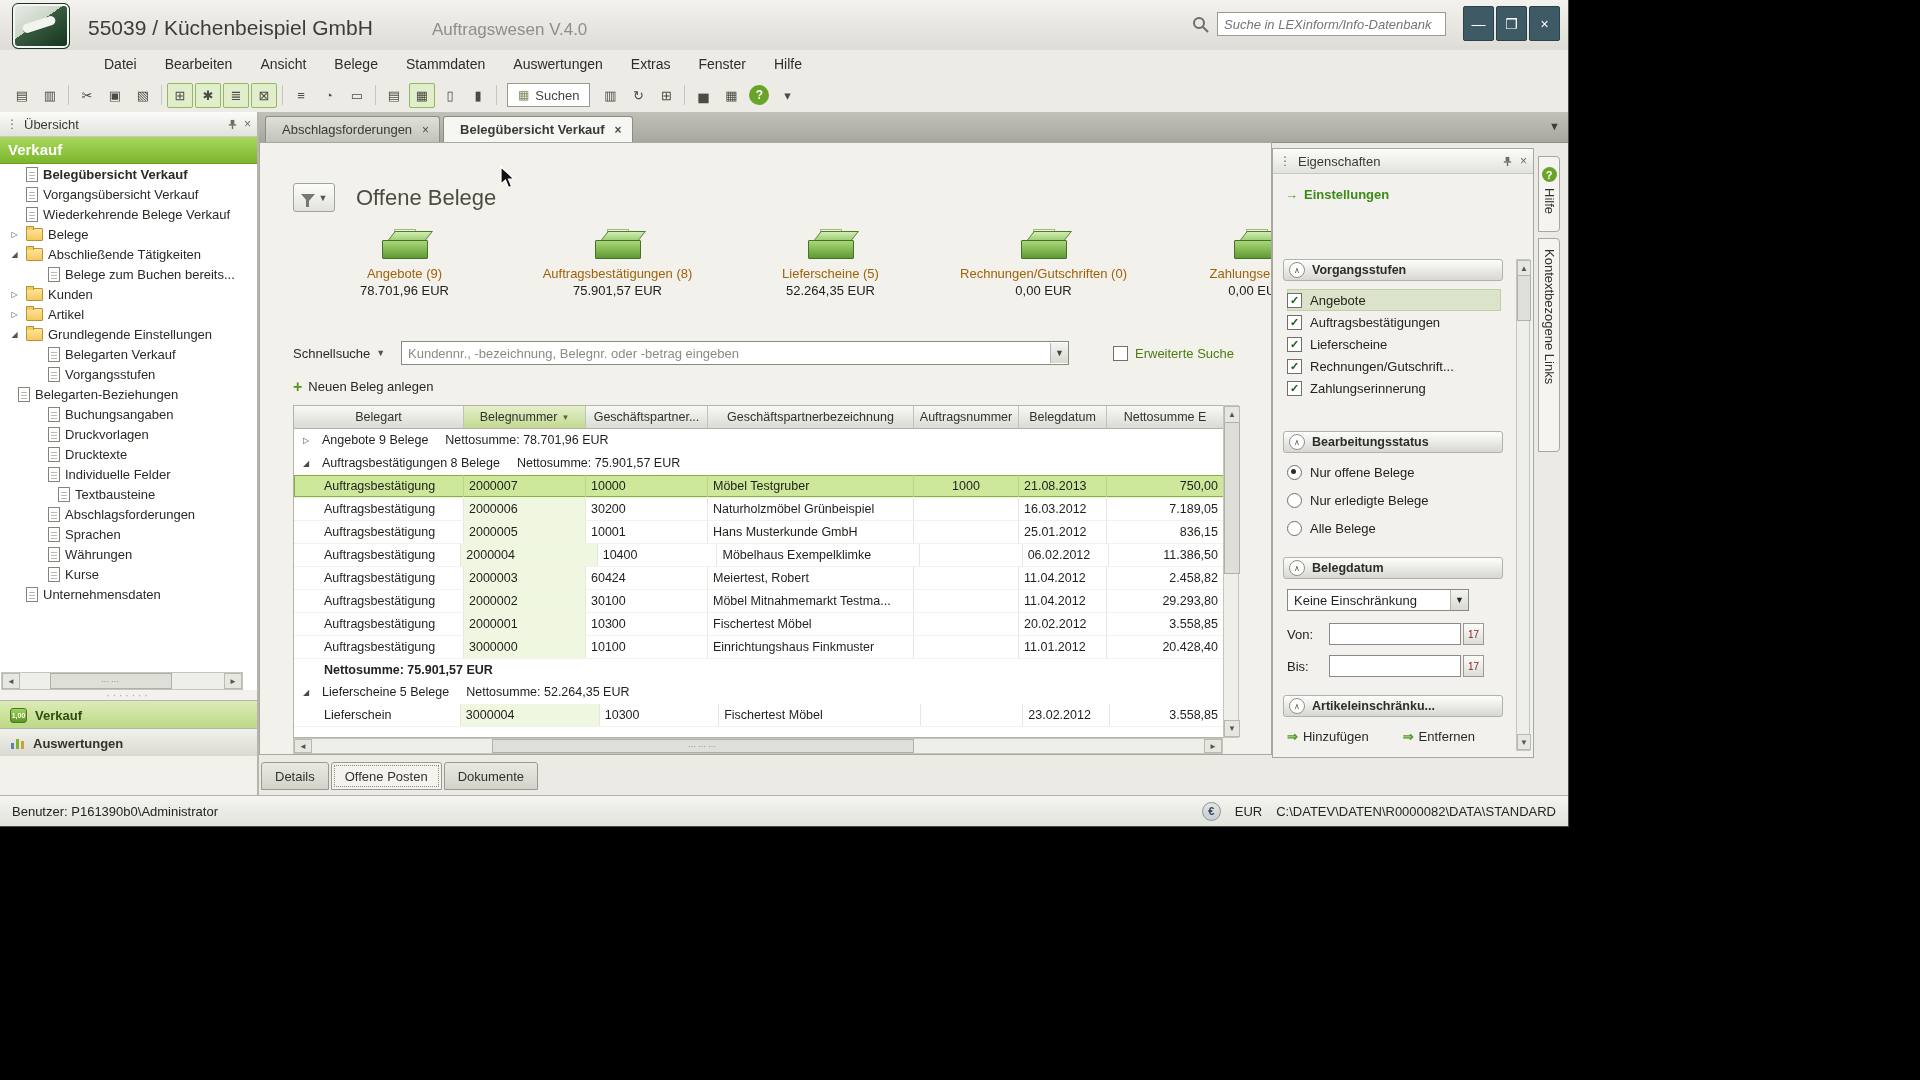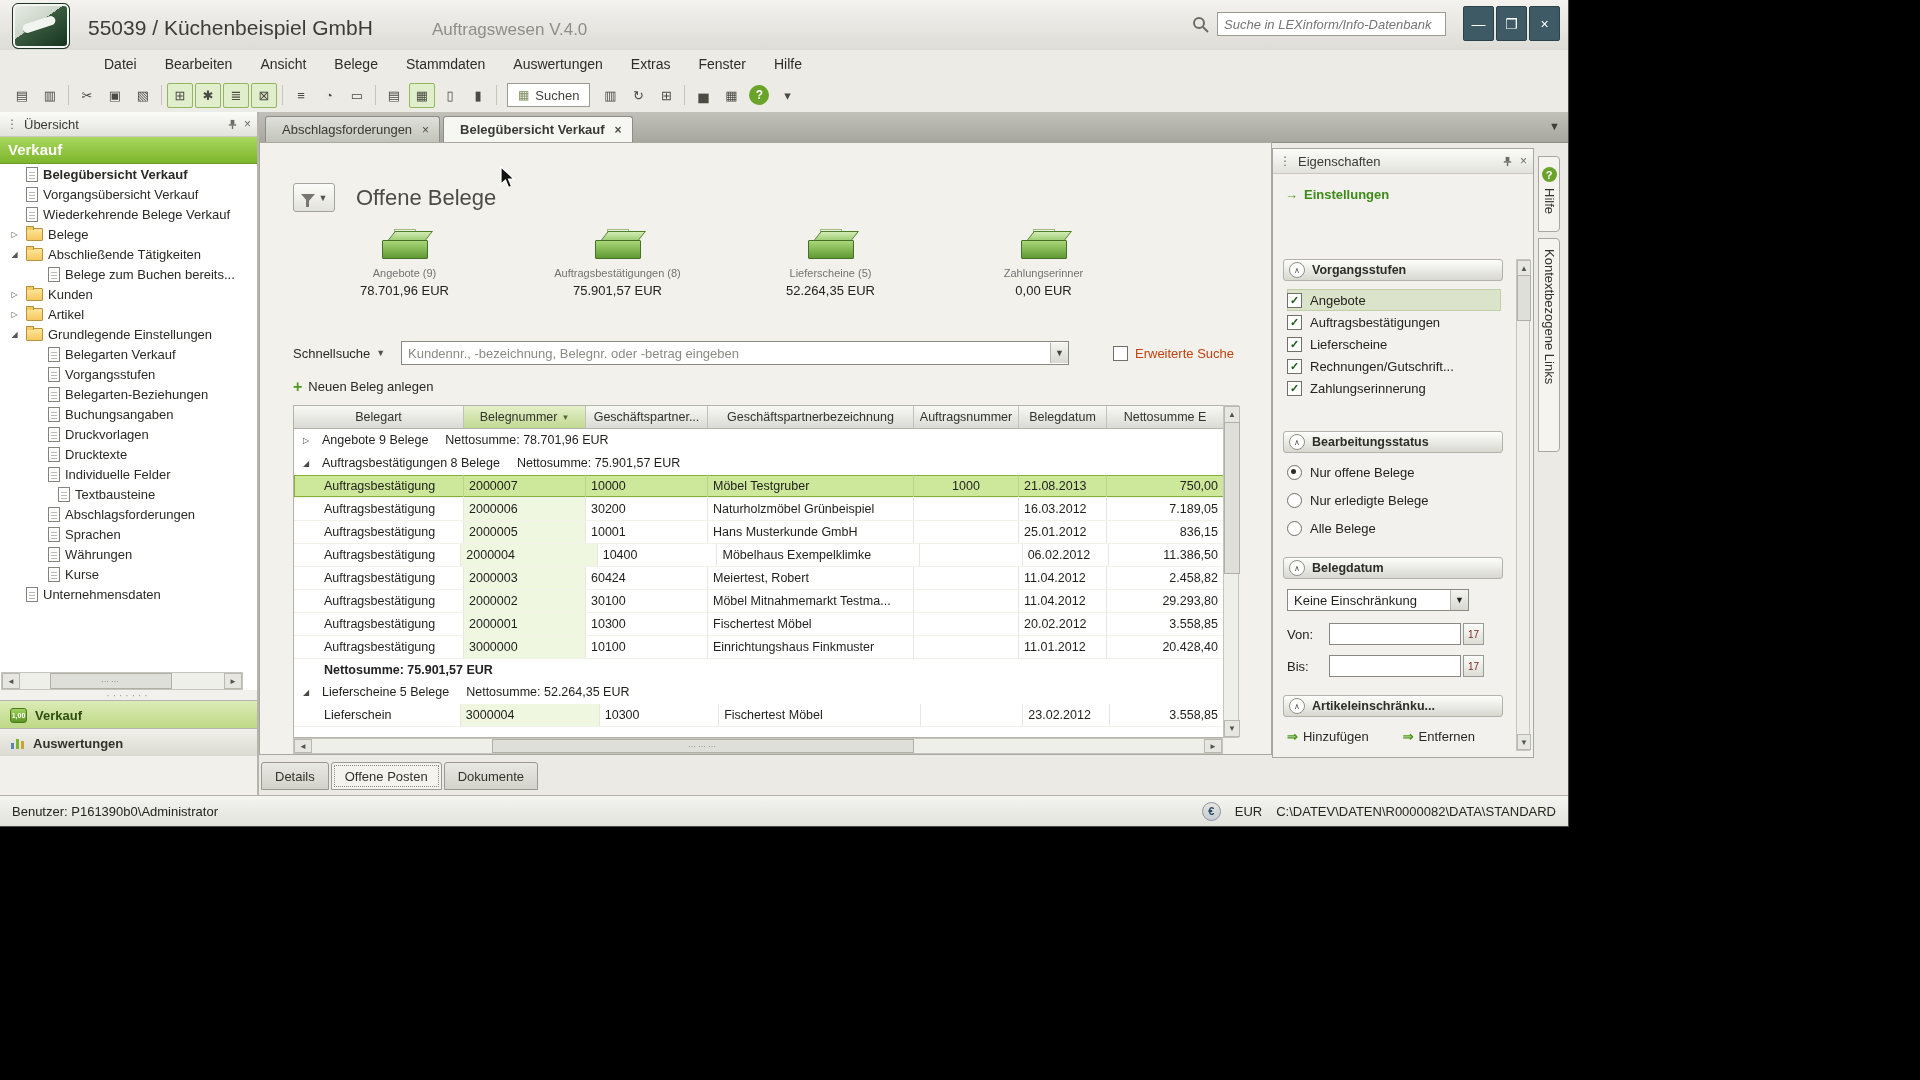--- a/index.html
+++ b/index.html
@@ -68,28 +68,28 @@
   .funnel{width:0;height:0;border-left:7px solid transparent;border-right:7px solid transparent;border-top:8px solid #77776f;position:relative}
   .funnel:after{content:"";position:absolute;left:-1.5px;top:-2px;width:3px;height:7px;background:#77776f}
   .dd{font-size:9px;color:#55554d}
   .page-title{position:absolute;left:96px;top:42px;font-size:22px;color:#4c4c45}
   .cards{position:absolute;left:0;top:84px;right:0;height:80px;display:flex;overflow:hidden;padding-left:38px}
   .card{width:213px;flex:none;text-align:center}
   .card-icon{width:54px;height:34px;position:relative;margin:0 auto 4px}
   .card-icon .paper{position:absolute;left:16px;top:2px;width:20px;height:10px;background:#eef4e4;border:1px solid #9fb97f}
   .card-icon .lid{position:absolute;left:12px;top:4px;width:36px;height:11px;background:linear-gradient(#d3ecb4,#8cc45e);border:1px solid #4e7d2a;transform:skewX(-38deg)}
   .card-icon .bodyp{position:absolute;left:4px;top:13px;width:44px;height:17px;background:linear-gradient(#a9d778,#609a33);border:1px solid #45702a;border-radius:1px}
-  .card-label{font-size:11px;color:#737373;line-height:17px}
+  .card-label{font-size:13px;color:#a16207;line-height:17px}
   .card-amount{font-size:13px;color:#22221e;line-height:17px}
   .qsearch{position:absolute;left:33px;top:198px;right:0;height:24px;display:flex;align-items:center}
   .qs-label{font-size:13px;color:#2a2a25;display:flex;align-items:center;gap:6px;width:108px}
   .combo{width:660px;height:22px;background:#fff;border:1px solid #8a8a82;display:flex;align-items:center;justify-content:space-between;padding-left:6px}
   .combo .ph{font-size:13px;color:#8b8b84}
   .combo .cbtn{width:17px;height:20px;background:linear-gradient(#f4f4f1,#d9d9d2);border-left:1px solid #b5b5ad;display:flex;align-items:center;justify-content:center;font-size:9px;color:#44443e}
-  .adv{display:flex;align-items:center;gap:7px;margin-left:44px;font-size:13px;color:#c2410c}
+  .adv{display:flex;align-items:center;gap:7px;margin-left:44px;font-size:13px;color:#4d7c0f}
   .cb{width:13px;height:13px;background:#fff;border:1px solid #70706a;display:flex;align-items:center;justify-content:center;font-size:11px;font-weight:bold;color:#1d5c1d;flex:none}
   .newlink{position:absolute;left:33px;top:236px;display:flex;align-items:center;gap:6px;font-size:13px;color:#2a2a25}
   .plus{color:#4d9a1f;font-weight:bold;font-size:16px;line-height:14px}
 
   
   .tbl{position:absolute;left:33px;top:262px;width:930px;bottom:16px;background:#fff;border:1px solid #b3b3ab;overflow:hidden}
   .thead{display:flex;height:22px;background:linear-gradient(#f8f8f5,#dbdbd5);border-bottom:1px solid #b3b3ab}
   .th{display:flex;align-items:center;justify-content:center;gap:4px;font-size:12.5px;color:#33332d;border-right:1px solid #c2c2ba;box-sizing:border-box;overflow:hidden;white-space:nowrap}
   .th.sorted{background:linear-gradient(#e5f0ca,#c2d992)}
   .th .sort{font-size:8px;color:#55663a}
@@ -289,21 +289,21 @@
           <div class="tree-item" style="padding-left: 30px;">
             <span class="expand"></span>
             <span class="doc-ic"></span>
             <span class="lbl">Belegarten Verkauf</span>
           </div>
           <div class="tree-item" style="padding-left: 30px;">
             <span class="expand"></span>
             <span class="doc-ic"></span>
             <span class="lbl">Vorgangsstufen</span>
           </div>
-          <div class="tree-item" style="padding-left: 30px;">
+          <div class="tree-item" style="">
             <span class="expand"></span>
             <span class="doc-ic"></span>
             <span class="lbl">Belegarten-Beziehungen</span>
           </div>
           <div class="tree-item" style="padding-left: 30px;">
             <span class="expand"></span>
             <span class="doc-ic"></span>
             <span class="lbl">Buchungsangaben</span>
           </div>
           <div class="tree-item" style="padding-left: 30px;">
@@ -413,20 +413,29 @@
             <div class="card-amount">75.901,57 EUR</div>
           </div>
           <div class="card">
             <div class="card-icon">
               <span class="paper"></span>
               <span class="lid"></span>
               <span class="bodyp"></span>
             </div>
             <div class="card-label">Lieferscheine (5)</div>
             <div class="card-amount">52.264,35 EUR</div>
+          </div>
+          <div class="card">
+            <div class="card-icon">
+              <span class="paper"></span>
+              <span class="lid"></span>
+              <span class="bodyp"></span>
+            </div>
+            <div class="card-label">Rechnungen/Gutschriften (0)</div>
+            <div class="card-amount">0,00 EUR</div>
           </div>
           <div class="card">
             <div class="card-icon">
               <span class="paper"></span>
               <span class="lid"></span>
               <span class="bodyp"></span>
             </div>
             <div class="card-label">Zahlungserinner</div>
             <div class="card-amount">0,00 EUR</div>
           </div>

